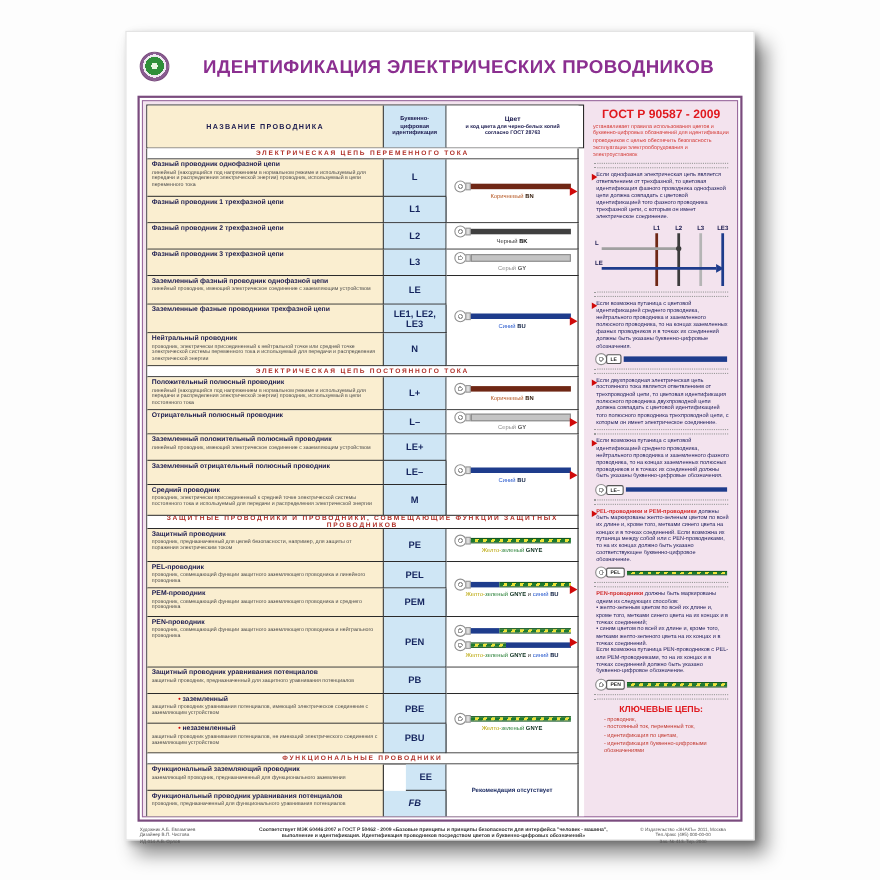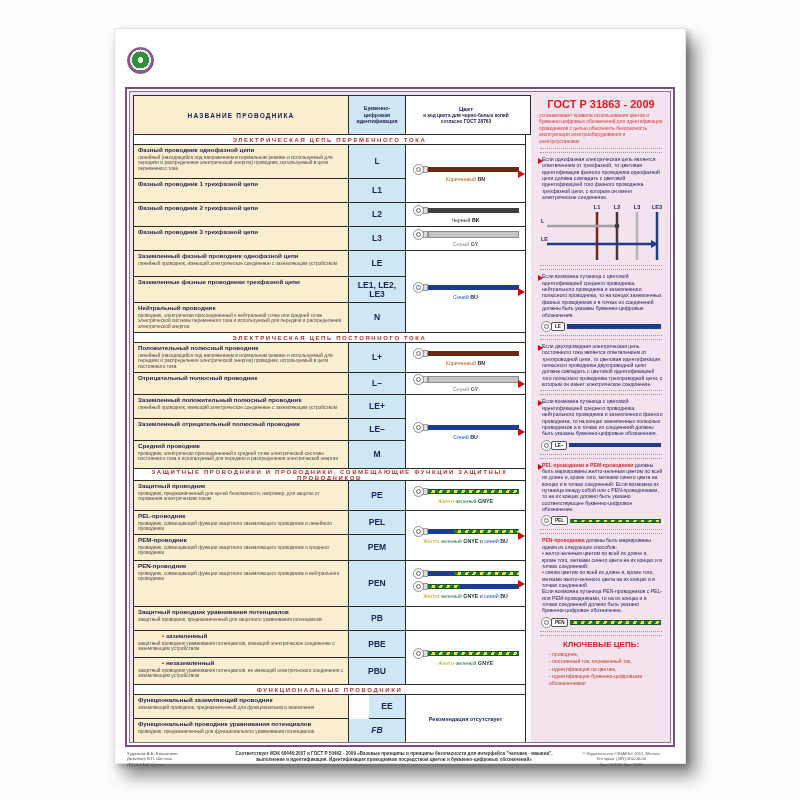--- a/index.html
+++ b/index.html
@@ -77,20 +77,21 @@
   .fc{flex:1;text-align:center;font-size:4.6px;font-weight:bold;color:#333;line-height:1.35;padding:0 8px;}
   .fr{width:104px;font-size:4.2px;color:#555;text-align:center;line-height:1.3;}
 </style>
 </head>
 <body>
 
 <div class="stage">
   <div class="page">
     <div class="page-head">
       <div class="logo"></div>
+      <div class="title">ИДЕНТИФИКАЦИЯ ЭЛЕКТРИЧЕСКИХ ПРОВОДНИКОВ</div>
     </div>
     <div class="frame">
       <div class="frame-inner">
         <div class="tbl">
           <div class="thead">
             <div class="hc1">НАЗВАНИЕ ПРОВОДНИКА</div>
             <div class="hc2" style="white-space:pre-line">Буквенно-
 цифровая
 идентификация</div>
             <div class="hc3">
@@ -306,21 +307,21 @@
                 <div class="reco">Рекомендация  отсутствует</div>
               </div>
               <div class="cell nc" style="grid-area: 25 / 1;">
                 <div class="nm">Функциональный проводник уравнивания потенциалов</div>
                 <div class="sb">проводник, предназначенный для функционального уравнивания потенциалов</div>
               </div>
               <div class="cell cc" style="grid-area: 25 / 2; font-style: italic;">FB</div>
             </div>
         </div>
         <div class="panel">
-          <div class="ptitle">ГОСТ Р 31863 - 2009</div>
+          <div class="ptitle">ГОСТ Р 90587 - 2009</div>
           <div class="pintro">устанавливает правила использования цветов и буквенно-цифровых обозначений для идентификации проводников с целью обеспечить безопасность эксплуатации электрооборудования и электроустановок</div>
           <div id="gost-blocks">
               <div class="psep"></div>
               <div class="pblk"><div class="parrow"></div>Если однофазная электрическая цепь является ответвлением от трехфазной, то цветовая идентификация фазного проводника однофазной цепи должна совпадать с цветовой идентификацией того фазного проводника трехфазной цепи, с которым он имеет электрическое соединение.</div>
   <svg class="diag" width="128" height="60" viewBox="0 0 128 60">
     <line x1="58" y1="10" x2="58" y2="58" stroke="#6f2715" stroke-width="2.5"></line>
     <line x1="78" y1="10" x2="78" y2="58" stroke="#3c3c3c" stroke-width="2.5"></line>
     <line x1="98" y1="10" x2="98" y2="58" stroke="#b5b5b5" stroke-width="2.5"></line>
     <line x1="118" y1="10" x2="118" y2="58" stroke="#1e3c8c" stroke-width="2.5"></line>
     <text x="58" y="7" font-size="5.5" font-weight="bold" fill="#1b1b4f" text-anchor="middle">L1</text>

